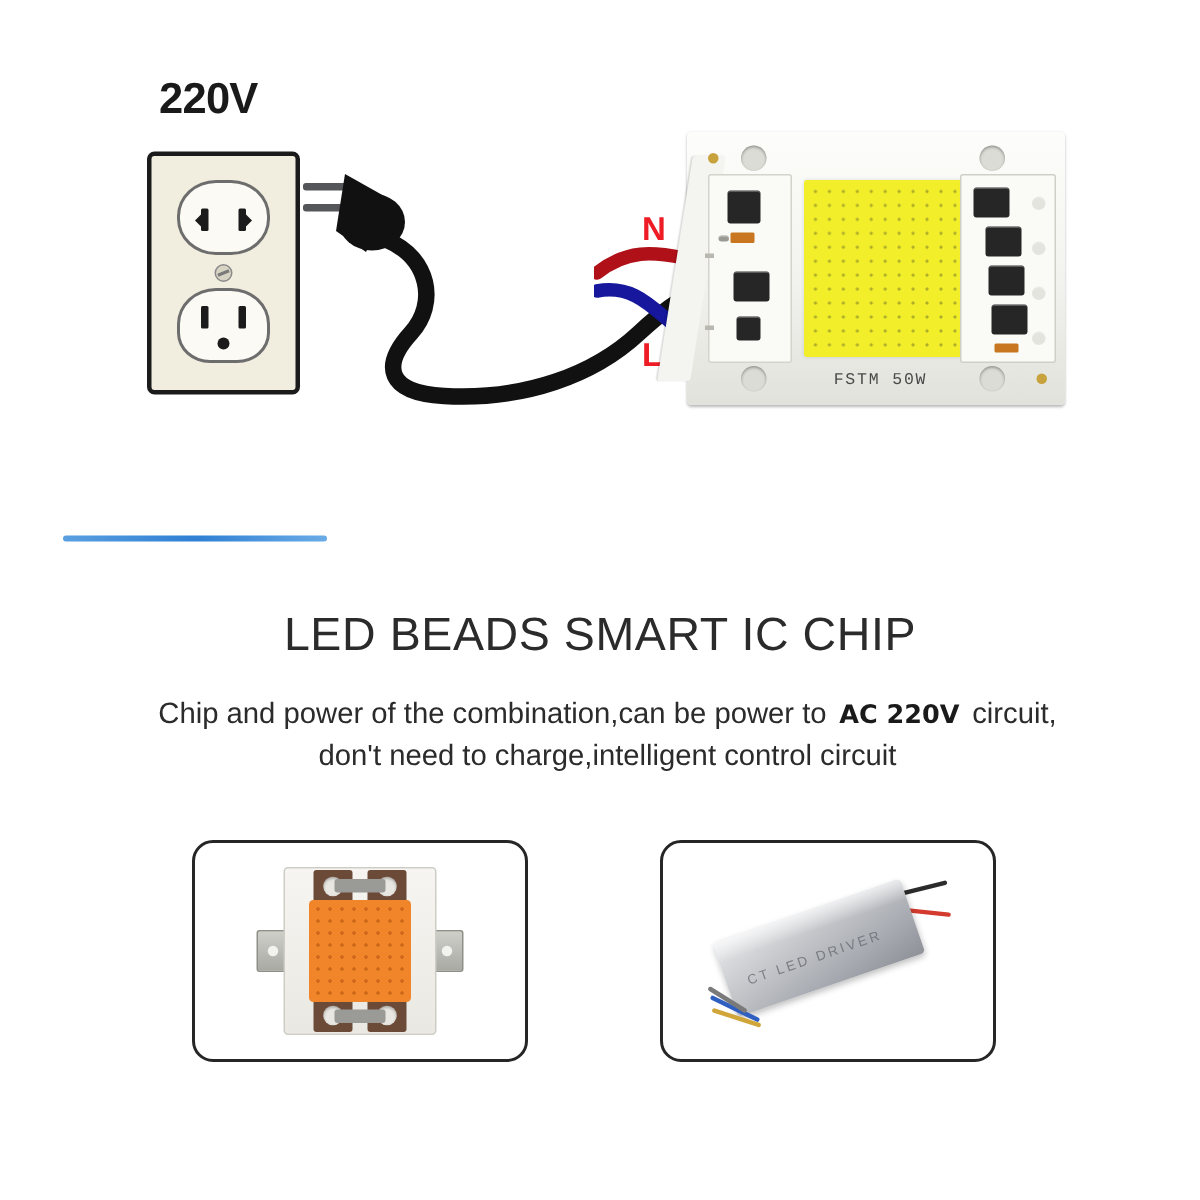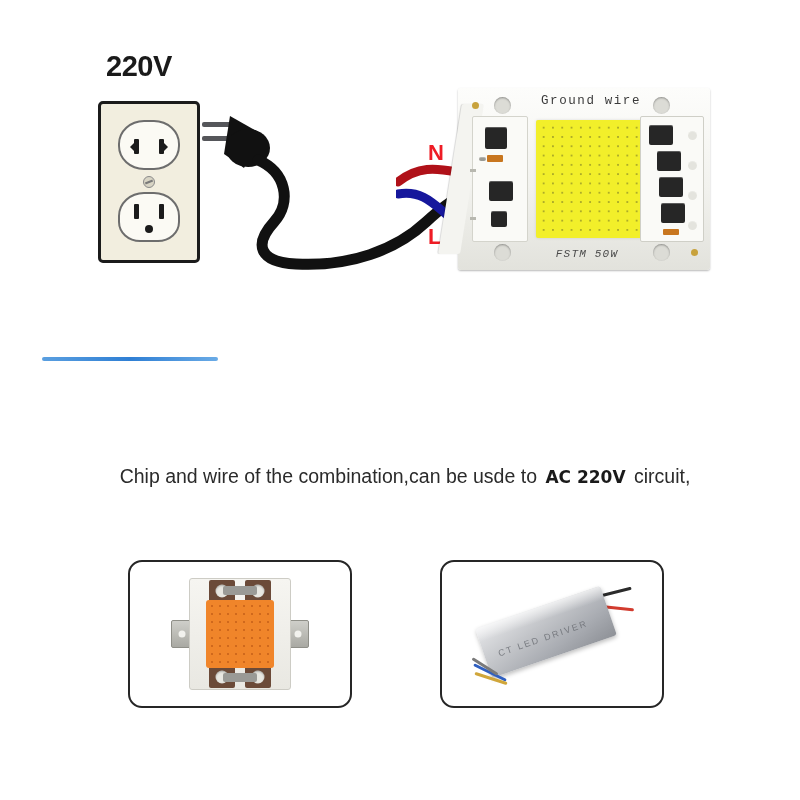--- a/index.html
+++ b/index.html
@@ -105,21 +105,20 @@
     position:absolute;left:0;right:0;top:6px;text-align:center;
     font-family:"Liberation Mono", monospace;
     font-size:12.5px;color:#3a3a3a;letter-spacing:1.6px;
     padding-left:14px;
   }
   .model-text{
     position:absolute;left:0;right:0;bottom:10px;text-align:center;
     font-family:"Liberation Mono", monospace;
     font-size:11px;color:#4a4a4a;letter-spacing:1.2px;
     padding-left:6px;
-    font-style:italic;
   }
 
   .cob{
     position:absolute;left:78px;top:32px;width:120px;height:118px;
     background:#f2ef2a;border-radius:2px;
     box-shadow:0 0 3px rgba(0,0,0,.12);
     overflow:hidden;
   }
   .cob .dots{
     position:absolute;left:3px;top:3px;right:3px;bottom:3px;
@@ -317,21 +316,20 @@
   <div class="chip">
     <div class="chip-body"></div>
 
     <div class="hole h1"></div>
     <div class="hole h2"></div>
     <div class="hole h3"></div>
     <div class="hole h4"></div>
     <div class="padgold p1"></div>
     <div class="padgold p2"></div>
 
-    <div class="ground-text">Ground wire</div>
 
     <div class="drv-left">
       <div class="smd" style="left:12px;top:10px;width:22px;height:22px;"></div>
       <div class="res" style="left:14px;top:38px;width:16px;height:7px;"></div>
       <div class="smd" style="left:6px;top:40px;width:7px;height:4px;background:#9a9a94;"></div>
       <div class="smd" style="left:16px;top:64px;width:24px;height:20px;"></div>
       <div class="smd" style="left:18px;top:94px;width:16px;height:16px;"></div>
       <div class="pin" style="left:-3px;top:52px;width:6px;height:3px;"></div>
       <div class="pin" style="left:-3px;top:100px;width:6px;height:3px;"></div>
     </div>
@@ -350,26 +348,28 @@
       <div class="smd" style="right:6px;top:44px;width:9px;height:9px;border-radius:50%;background:#e4e4de;"></div>
       <div class="smd" style="right:6px;top:74px;width:9px;height:9px;border-radius:50%;background:#e4e4de;"></div>
       <div class="smd" style="right:6px;top:104px;width:9px;height:9px;border-radius:50%;background:#e4e4de;"></div>
     </div>
 
     <div class="model-text">FSTM 50W</div>
   </div>
 
   <div class="divider"></div>
 
+  <div class="headline">LED BEADS SMART IC CHIP</div>
 
   <div class="body-copy">
-    <span>Chip and wire of the combination,can be usde to</span>
+    <span>Chip and power of the combination,can be power to</span>
     <span class="ac-badge">AC 220V</span>
     <span>circuit,</span>
     <br>
+    <span>don't need to charge,intelligent control circuit</span>
   </div>
 
   <div class="panel left">
     <div class="cob-chip">
       <div class="lead l"></div>
       <div class="lead r"></div>
       <div class="cob-sub">
         <div class="cob-corner tl">
           <div class="ring"></div>
         </div>

